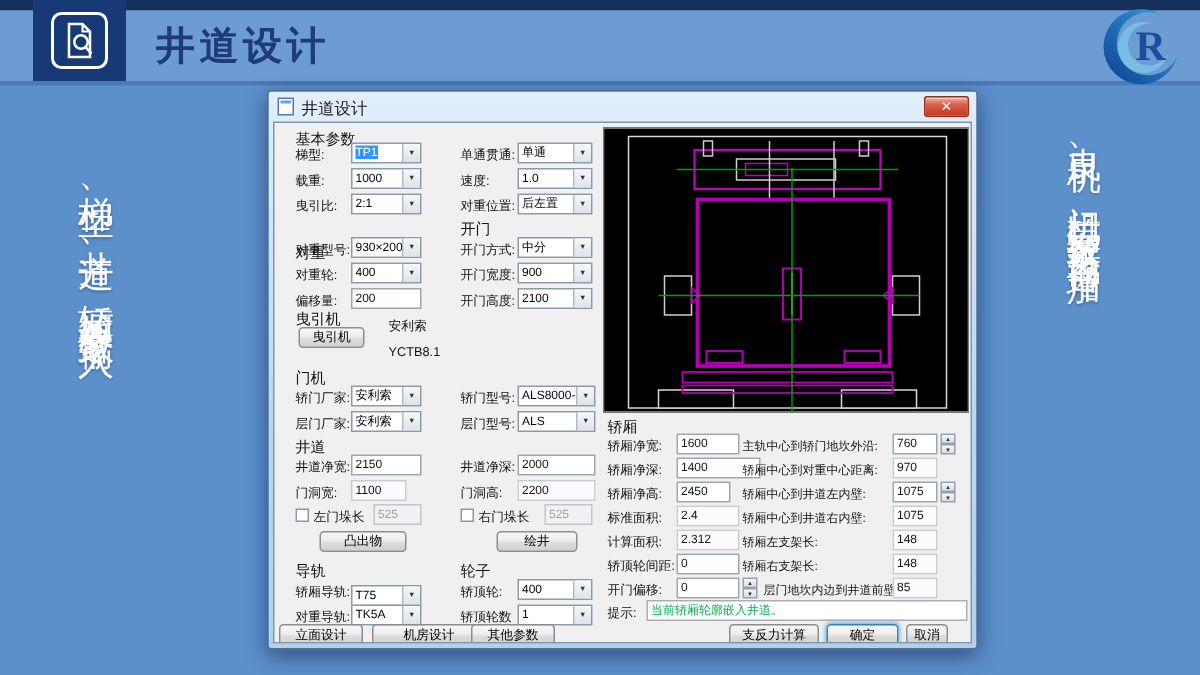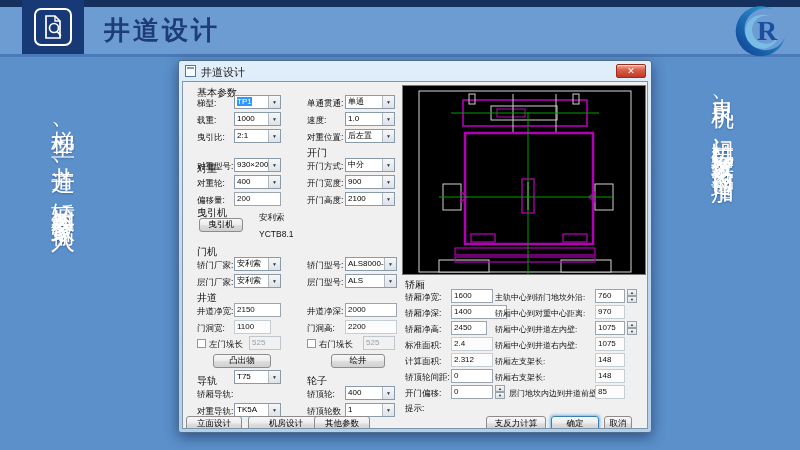--- a/index.html
+++ b/index.html
@@ -190,21 +190,21 @@
       <div class="lbl" style="left:26px;top:257px">左门垛长</div>
       <div class="tinput dis" style="left:66px;top:254px;width:32px">525</div>
       <div class="cb" style="left:124px;top:257px"></div>
       <div class="lbl" style="left:136px;top:257px">右门垛长</div>
       <div class="tinput dis" style="left:180px;top:254px;width:32px">525</div>
       <div class="btn" style="left:30px;top:272px;width:58px;height:14px">凸出物</div>
       <div class="btn" style="left:148px;top:272px;width:54px;height:14px">绘井</div>
 
       <div class="glabel" style="left:14px;top:292px">导轨</div>
       <div class="lbl" style="left:14px;top:307px">轿厢导轨:</div>
-      <div class="combo" style="left:51px;top:288px">
+      <div class="combo" style="left:51px;top:308px">
           <span class="cval">T75</span>
           <span class="arrow">▼</span>
         </div>
       <div class="lbl" style="left:14px;top:324px">对重导轨:</div>
       <div class="combo" style="left:51px;top:321px">
           <span class="cval">TK5A</span>
           <span class="arrow">▼</span>
         </div>
       <div class="glabel" style="left:124px;top:292px">轮子</div>
       <div class="lbl" style="left:124px;top:307px">轿顶轮:</div>
@@ -302,20 +302,21 @@
       <div class="lbl" style="left:222px;top:306px">开门偏移:</div>
       <div class="tinput" style="left:268px;top:303px;width:42px">0</div>
       <div class="spin" style="left:312px;top:303px">
           <span>▲</span>
           <span>▼</span>
         </div>
       <div class="lbl" style="left:326px;top:306px;font-size:8px">层门地坎内边到井道前壁:</div>
       <div class="tinput ro" style="left:412px;top:303px;width:30px">85</div>
 
       <div class="lbl" style="left:222px;top:321px">提示:</div>
+      <div class="tinput tip" style="left:248px;top:318px;width:214px">当前轿厢轮廓嵌入井道。</div>
 
       <div class="btn" style="left:303px;top:334px;width:60px;height:15px">支反力计算</div>
       <div class="btn default" style="left:368px;top:334px;width:48px;height:15px">确定</div>
       <div class="btn" style="left:421px;top:334px;width:28px;height:15px">取消</div>
 
     </div>
   </div>
 </div>
 
 </body></html>

